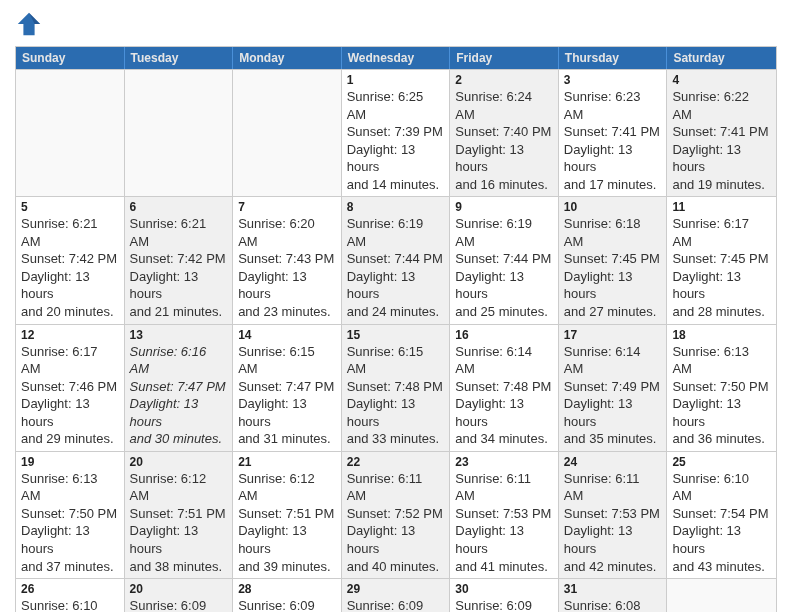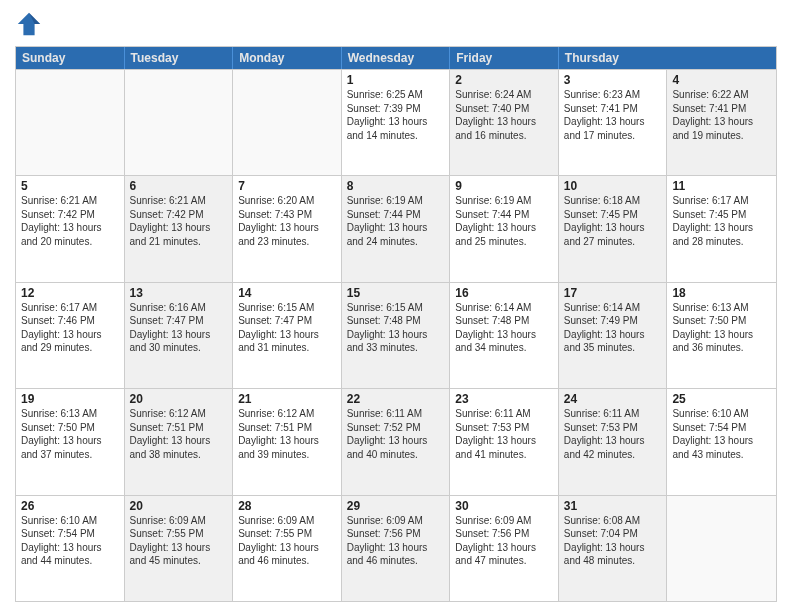--- a/index.html
+++ b/index.html
@@ -95,21 +95,21 @@
     .cal-cell.empty { background: #f9f9f9; }
     .cal-cell.shaded { background: #f0f0f0; }
     .day-num {
       font-size: 12px;
       font-weight: bold;
       color: #222;
       display: block;
       margin-bottom: 1px;
     }
     .cell-text {
-      font-size: 10px;
+      font-size: 13px;
       line-height: 1.35;
       color: #333;
     }
   </style>
 </head>
 <body>
 
 <div class="container">
   <div class="header">
     <div class="logo">
@@ -129,20 +129,21 @@
   </div>
 
   <div class="calendar">
     <div class="cal-header" id="cal-header">
         <div class="cal-header-cell">Sunday</div>
         <div class="cal-header-cell">Tuesday</div>
         <div class="cal-header-cell">Monday</div>
         <div class="cal-header-cell">Wednesday</div>
         <div class="cal-header-cell">Friday</div>
         <div class="cal-header-cell">Thursday</div>
+        <div class="cal-header-cell">Saturday</div>
       </div>
     <div class="cal-body" id="cal-body">
         <div class="cal-row">
           <div class="cal-cell empty"></div>
           <div class="cal-cell empty"></div>
           <div class="cal-cell empty"></div>
           <div class="cal-cell">
             <span class="day-num">1</span>
             <div class="cell-text" style="white-space: pre-line;">Sunrise: 6:25 AM
 Sunset: 7:39 PM
@@ -225,21 +226,21 @@
         <div class="cal-row">
           <div class="cal-cell">
             <span class="day-num">12</span>
             <div class="cell-text" style="white-space: pre-line;">Sunrise: 6:17 AM
 Sunset: 7:46 PM
 Daylight: 13 hours
 and 29 minutes.</div>
           </div>
           <div class="cal-cell shaded">
             <span class="day-num">13</span>
-            <div class="cell-text" style="white-space: pre-line;">Sunrise: 6:16 AM
+            <div class="cell-text" style="white-space: pre-line; font-style: italic;">Sunrise: 6:16 AM
 Sunset: 7:47 PM
 Daylight: 13 hours
 and 30 minutes.</div>
           </div>
           <div class="cal-cell">
             <span class="day-num">14</span>
             <div class="cell-text" style="white-space: pre-line;">Sunrise: 6:15 AM
 Sunset: 7:47 PM
 Daylight: 13 hours
 and 31 minutes.</div>

